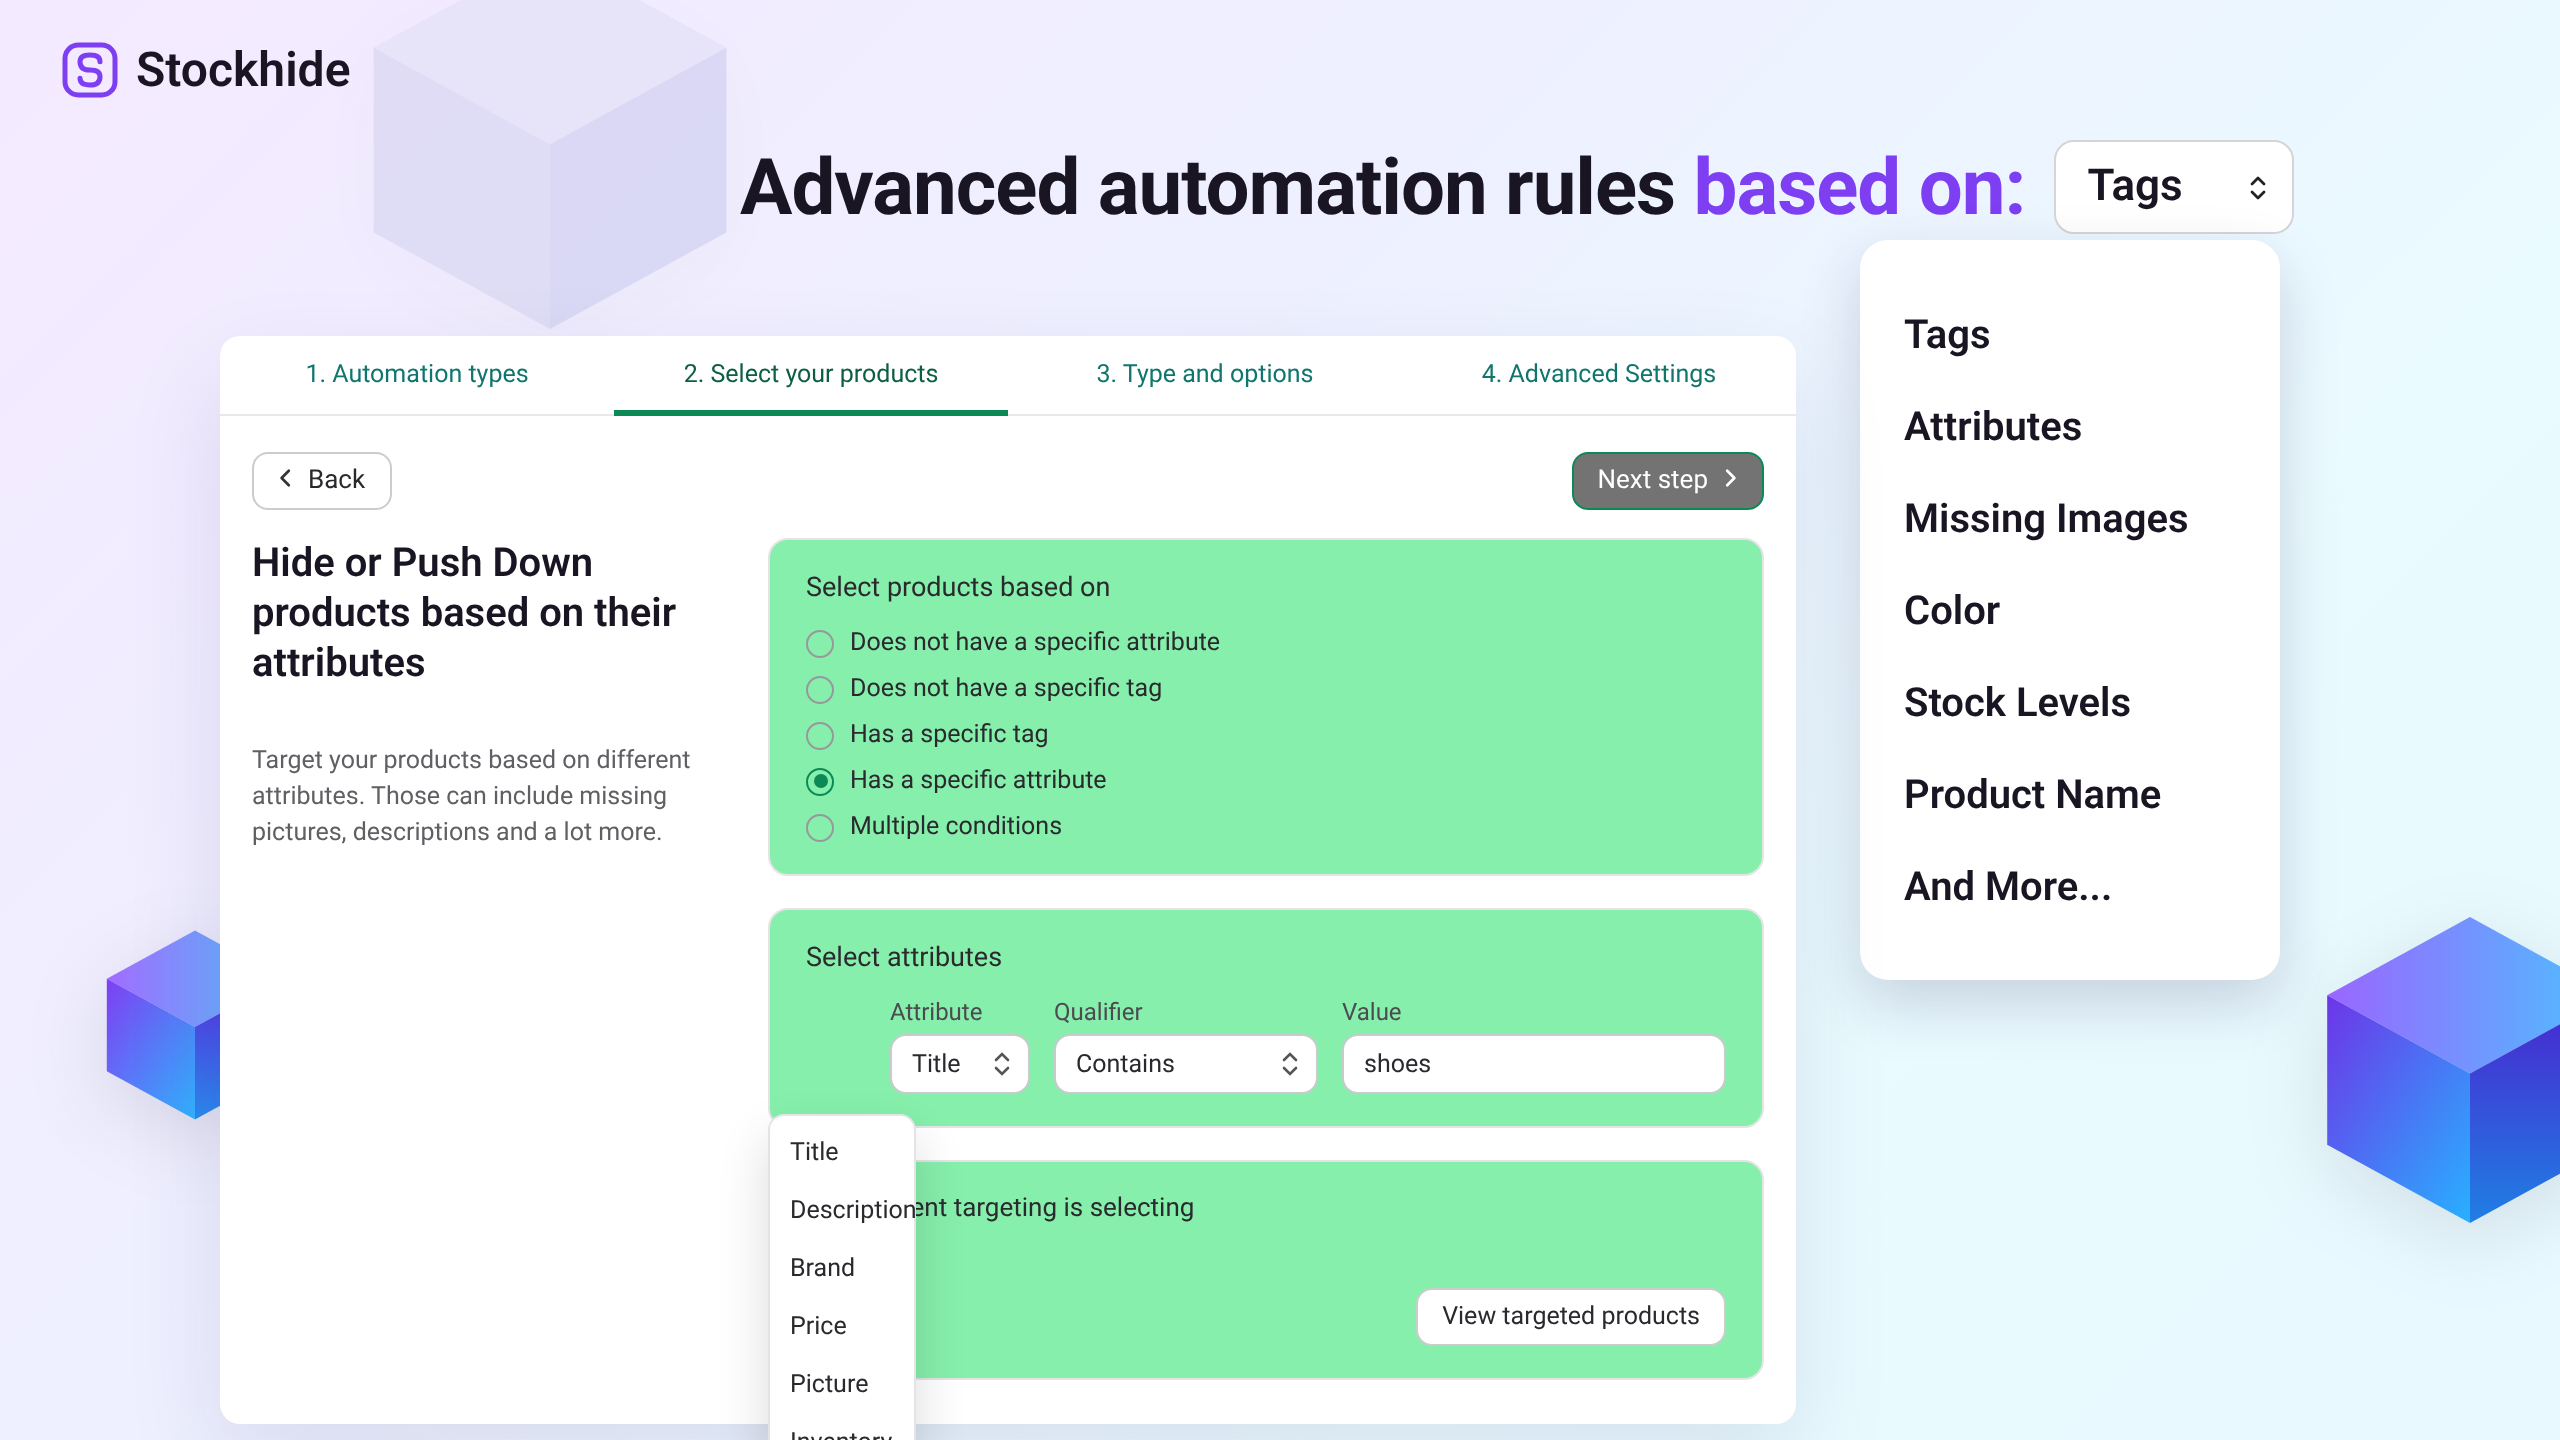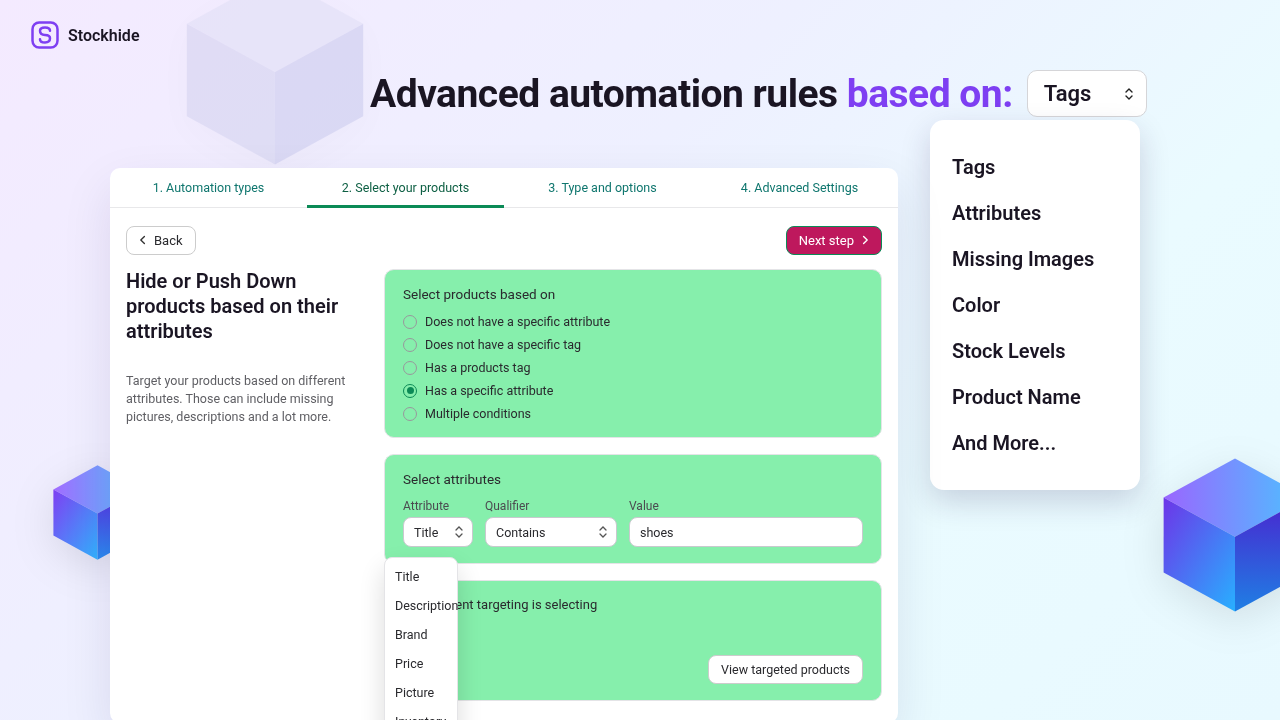--- a/index.html
+++ b/index.html
@@ -12,21 +12,21 @@
   }
   
   .cube { position:absolute; filter: drop-shadow(0 10px 20px rgba(0,0,0,0.1)); }
   .cube-top { left:170px; top:-35px; width:210px; height:210px; opacity:.22;}
   .cube-left { left:45px; top:460px; width:105px; height:105px;}
   .cube-right { right:-40px; top:450px; width:170px; height:170px;}
   .cube svg { width:100%; height:100%; }
 
   
   .logo { position:absolute; left:30px; top:20px; display:flex; align-items:center; gap:8px; }
-  .logo-text { font-size:16px; font-weight:600; color:#1a1523; }
+  .logo-text { font-size:24px; font-weight:600; color:#1a1523; }
   .logo-mark { width:30px; height:30px; }
 
   
   .headline-wrap { position:absolute; left:370px; top:70px; display:flex; align-items:center; gap:14px; }
   .headline { font-size:39px; font-weight:700; color:#1a1523; letter-spacing:-.5px;}
   .headline .accent { color:#7e3ff2; }
   .select-box {
     border:1px solid #d5d5d8; border-radius:10px; padding:10px 38px 10px 16px;
     font-size:22px; font-weight:600; color:#1a1523; background:#fff; position:relative;
     min-width:120px;
@@ -50,55 +50,55 @@
   }
   .step.active { color:#0d5f43; }
   .step.active::after {
     content:""; position:absolute; left:0; right:0; bottom:-1px; height:3px; background:#0b8a56;
   }
 
   .card-body { padding:18px 16px 22px 16px; position:relative;}
 
   .topbar { display:flex; justify-content:space-between; align-items:center; margin-bottom:14px;}
   .btn { display:inline-flex; align-items:center; gap:6px; font-size:13px; border-radius:8px; padding:6px 12px; cursor:pointer; border:1px solid #ccc; background:#fff; color:#2a2a2e;}
-  .btn.primary { background:#be185d; border-color:#0b8a56; color:#fff;text-align:center; }
+  .btn.primary { background:#737373; border-color:#0b8a56; color:#fff;text-align:center; }
   .chev { display:inline-block; }
 
   .main-cols { display:flex; gap:18px; align-items:flex-start; }
   .left-col { width:240px; }
   .page-title { font-size:20px; font-weight:600; color:#1a1523; line-height:1.25; margin-bottom:28px;}
   .page-desc { font-size:12.5px; color:#5f5f64; line-height:1.45; }
 
   .right-col { flex:1; display:flex; flex-direction:column; gap:16px; }
   .panel { border:1px solid #e4e4e7; border-radius:10px; padding:16px 18px; background:#86efac; }
   .panel-title { font-size:13.5px; color:#2a2a2e; margin-bottom:12px; }
   .radios { display:flex; flex-direction:column; gap:8px; }
   .radio { display:flex; align-items:center; gap:8px; font-size:12.5px; color:#2a2a2e; cursor:pointer;}
   .radio .dot { width:14px; height:14px; border-radius:50%; border:1.5px solid #98989c; display:inline-flex; align-items:center; justify-content:center;}
   .radio.sel .dot { border-color:#0b8a56; }
   .radio.sel .dot::after { content:""; width:7px; height:7px; border-radius:50%; background:#0b8a56;}
   
-  .attr-row { display:flex; gap:12px; align-items:flex-end;}
+  .attr-row { display:flex; gap:12px; align-items:flex-end;margin-left:42px;}
   .field { display:flex; flex-direction:column; gap:4px; }
   .field label { font-size:12px; color:#4b4b50;}
   .field .control {
      border:1px solid #c9c9ce; border-radius:8px; padding:6px 28px 6px 10px; font-size:12.5px; color:#2a2a2e;
      background:#fff; position:relative; min-width:65px; height:30px; display:flex; align-items:center;
   }
   .field .control.input { padding-right:10px; min-width:125px;}
   .field .control .sort-icon { position:absolute; right:8px; top:50%; transform:translateY(-50%); color:#555;}
   
   .attr-drop {
     position:absolute; left:274px; top:349px; width:74px; background:#fff; border:1px solid #e4e4e7;
     border-radius:8px; box-shadow:0 12px 26px rgba(0,0,0,.14); padding:4px 0; z-index:5;
   }
   .attr-drop .opt { font-size:12.5px; color:#2a2a2e; padding:7px 10px; cursor:pointer;}
   
   .panel.target { padding:16px 18px;}
-  .target-row { display:flex; justify-content:space-between; align-items:center; margin-top:22px;}
+  .target-row { display:flex; justify-content:space-between; align-items:center; margin-top:11px;}
   .target-text { font-size:13px; color:#2a2a2e;}
   .muted { color:#6b6b70; font-size:12.5px;}
 
   
   .sort-icon svg { width:10px; height:14px; display:block;}
 </style>
 </head>
 <body>
 
 <div class="cube cube-top">
@@ -226,21 +226,21 @@
               <div class="radio">
                 <span class="dot"></span>
                 <span>Does not have a specific attribute</span>
               </div>
               <div class="radio">
                 <span class="dot"></span>
                 <span>Does not have a specific tag</span>
               </div>
               <div class="radio">
                 <span class="dot"></span>
-                <span>Has a products tag</span>
+                <span>Has a specific tag</span>
               </div>
               <div class="radio sel">
                 <span class="dot"></span>
                 <span>Has a specific attribute</span>
               </div>
               <div class="radio">
                 <span class="dot"></span>
                 <span>Multiple conditions</span>
               </div>
             </div>

